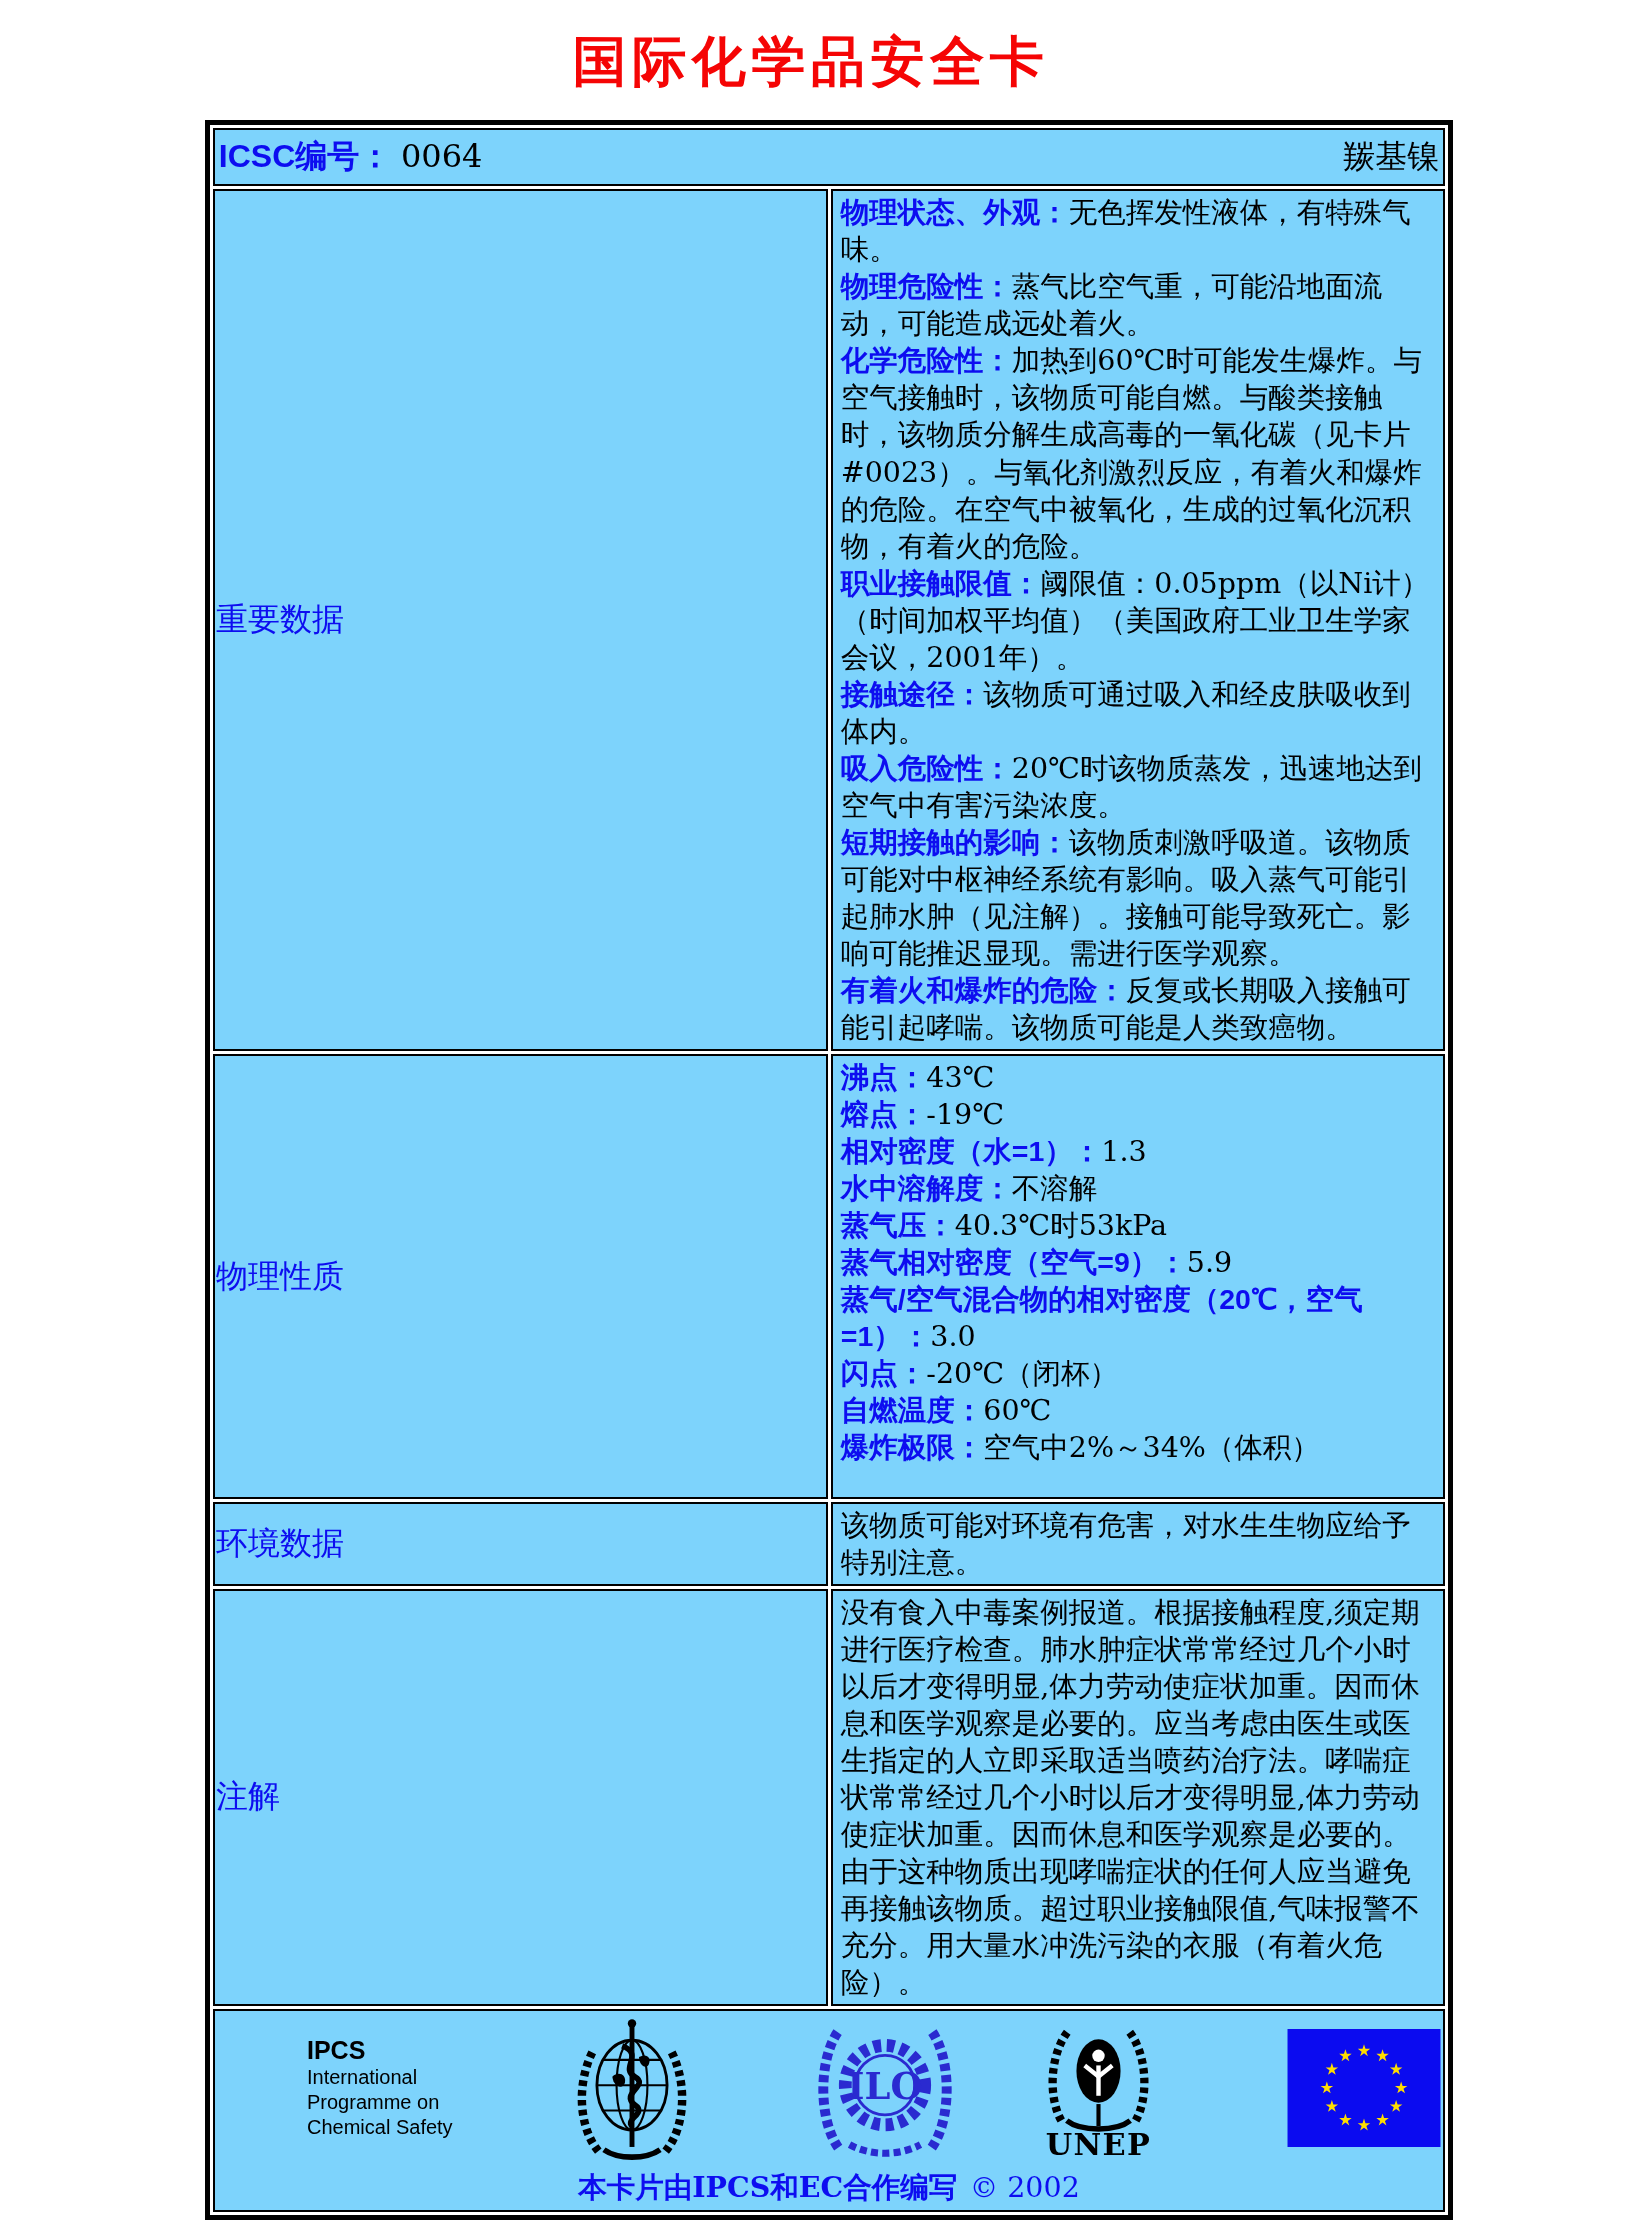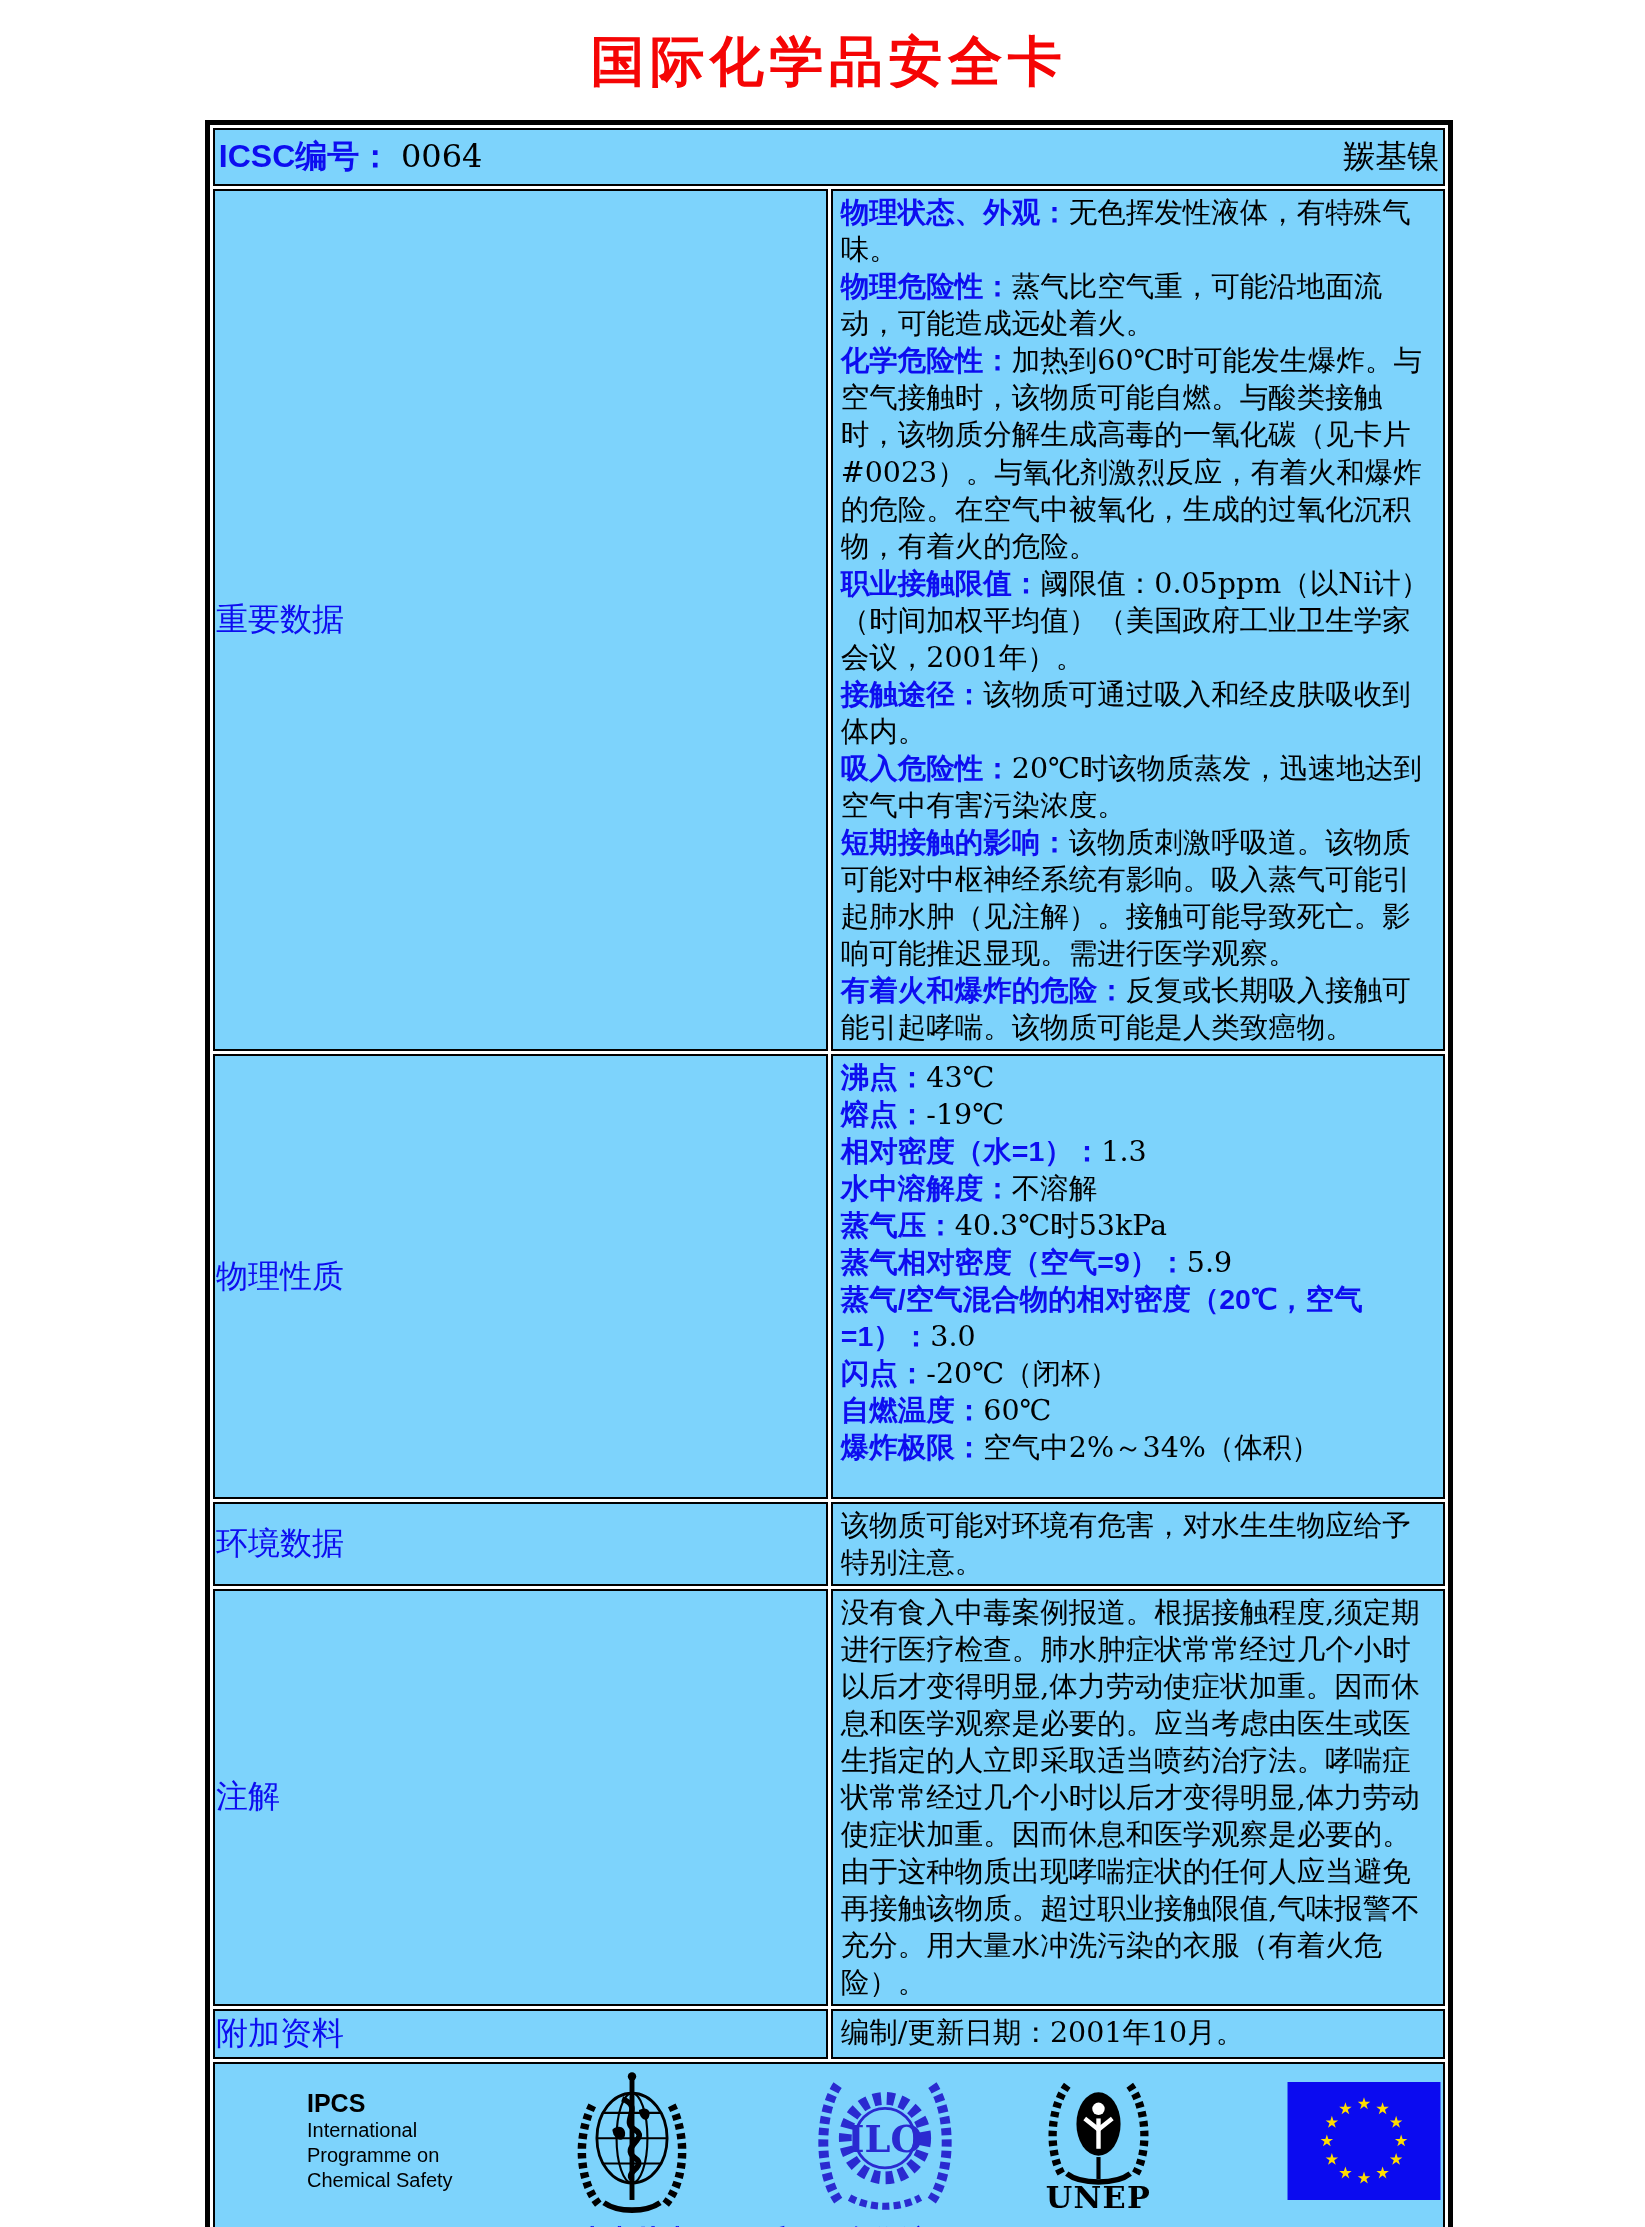--- a/index.html
+++ b/index.html
@@ -1,17 +1,17 @@
 <!DOCTYPE html>
 <html style="font-size:11px"><head>
 <meta charset="utf-8">
 <style>
   html,body{margin:0;padding:0;background:#fff;}
   body{width:1646px;height:2227px;position:relative;font-family:"DejaVu Serif",serif;color:#000;}
-  .page-title{position:absolute;top:26.4px;left:205px;width:1248px;text-align:center;
+  .page-title{position:absolute;top:26.4px;left:187px;width:1248px;text-align:center;
     color:#f50505;font-size:54px;font-weight:bold;font-family:"Liberation Sans",sans-serif;letter-spacing:5.6px;}
   table.card{position:absolute;left:205px;top:120px;width:1248px;
     border:5.6px solid #000;border-collapse:separate;border-spacing:3.5px;background:#fff;table-layout:fixed;}
   td{border:2.1px solid #000;background:#7dd3fc;overflow:hidden;}
   td.labelcol{width:161px;text-align:left;vertical-align:middle;
     color:#0d0df0;font-family:"Liberation Sans",sans-serif;font-size:32px;margin-left:12px;}
   td.content{vertical-align:top;font-size:28.5px;line-height:1.3;padding:2.8px 8.3px;}
   .blab{color:#0d0df0;font-family:"Liberation Sans",sans-serif;font-weight:bold;}
   .icsc-row{display:flex;justify-content:space-between;align-items:baseline;font-size:32px;padding:4.2px 2.8px;}
   .icsc-left .num{font-family:"DejaVu Serif",serif;color:#000;margin-left:9.7px;}
@@ -78,24 +78,20 @@
   <tr style="height:50px;">
     <td class="labelcol">环境数据</td>
     <td class="content">该物质可能对环境有危害，对水生生物应给予特别注意。</td>
   </tr>
 
   <tr style="height:268px;">
     <td class="labelcol">注解</td>
     <td class="content">没有食入中毒案例报道。根据接触程度,须定期进行医疗检查。肺水肿症状常常经过几个小时以后才变得明显,体力劳动使症状加重。因而休息和医学观察是必要的。应当考虑由医生或医生指定的人立即采取适当喷药治疗法。哮喘症状常常经过几个小时以后才变得明显,体力劳动使症状加重。因而休息和医学观察是必要的。由于这种物质出现哮喘症状的任何人应当避免再接触该物质。超过职业接触限值,气味报警不充分。用大量水冲洗污染的衣服（有着火危险）。</td>
   </tr>
 
-  <tr style="height:43px;">
-    <td class="labelcol">附加资料</td>
-    <td class="content">编制/更新日期：2001年10月。</td>
-  </tr>
 
   <tr style="height:197px;">
     <td colspan="2" class="footer-cell">
       <div class="logo-strip">
         <div class="ipcs-block">
           <div class="big">IPCS</div>
           <div class="sub">International</div>
           <div class="sub">Programme on</div>
           <div class="sub">Chemical Safety</div>
         </div>

